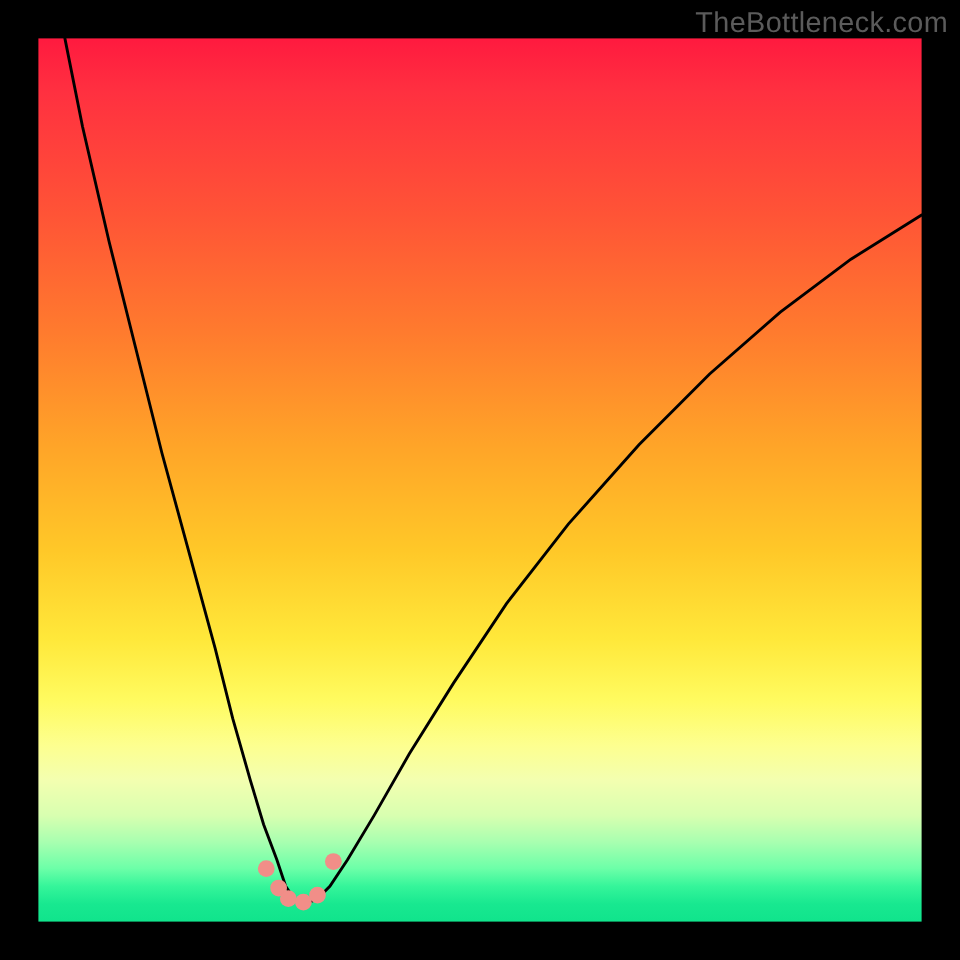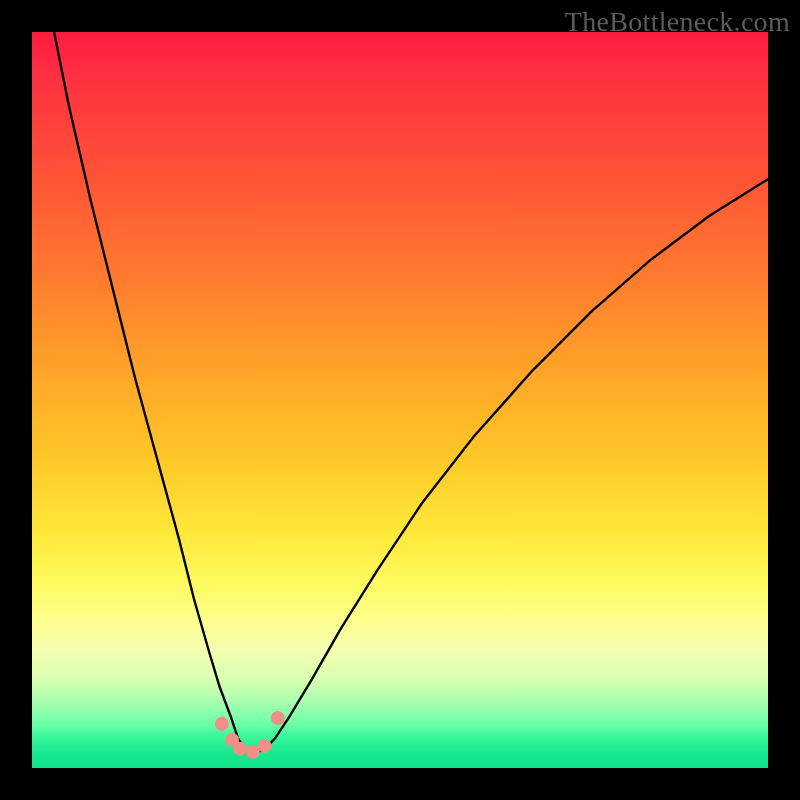--- a/index.html
+++ b/index.html
@@ -44,25 +44,24 @@
       #35f59a 96%,
       #18e890 98%,
       #10e48c 100%
     );
   }
   .watermark {
     position: absolute;
     top: 6px;
     right: 10px;
     color: #5b5b5b;
-    font-size: 28px;
+    font-size: 24px;
     letter-spacing: 0.3px;
     font-weight: 500;
     user-select: none;
-    font-family: Liberation Serif, serif;
   }
   svg.overlay {
     position: absolute;
     left: 0;
     top: 0;
     width: 736px;
     height: 736px;
     overflow: visible;
   }
   .curve {

